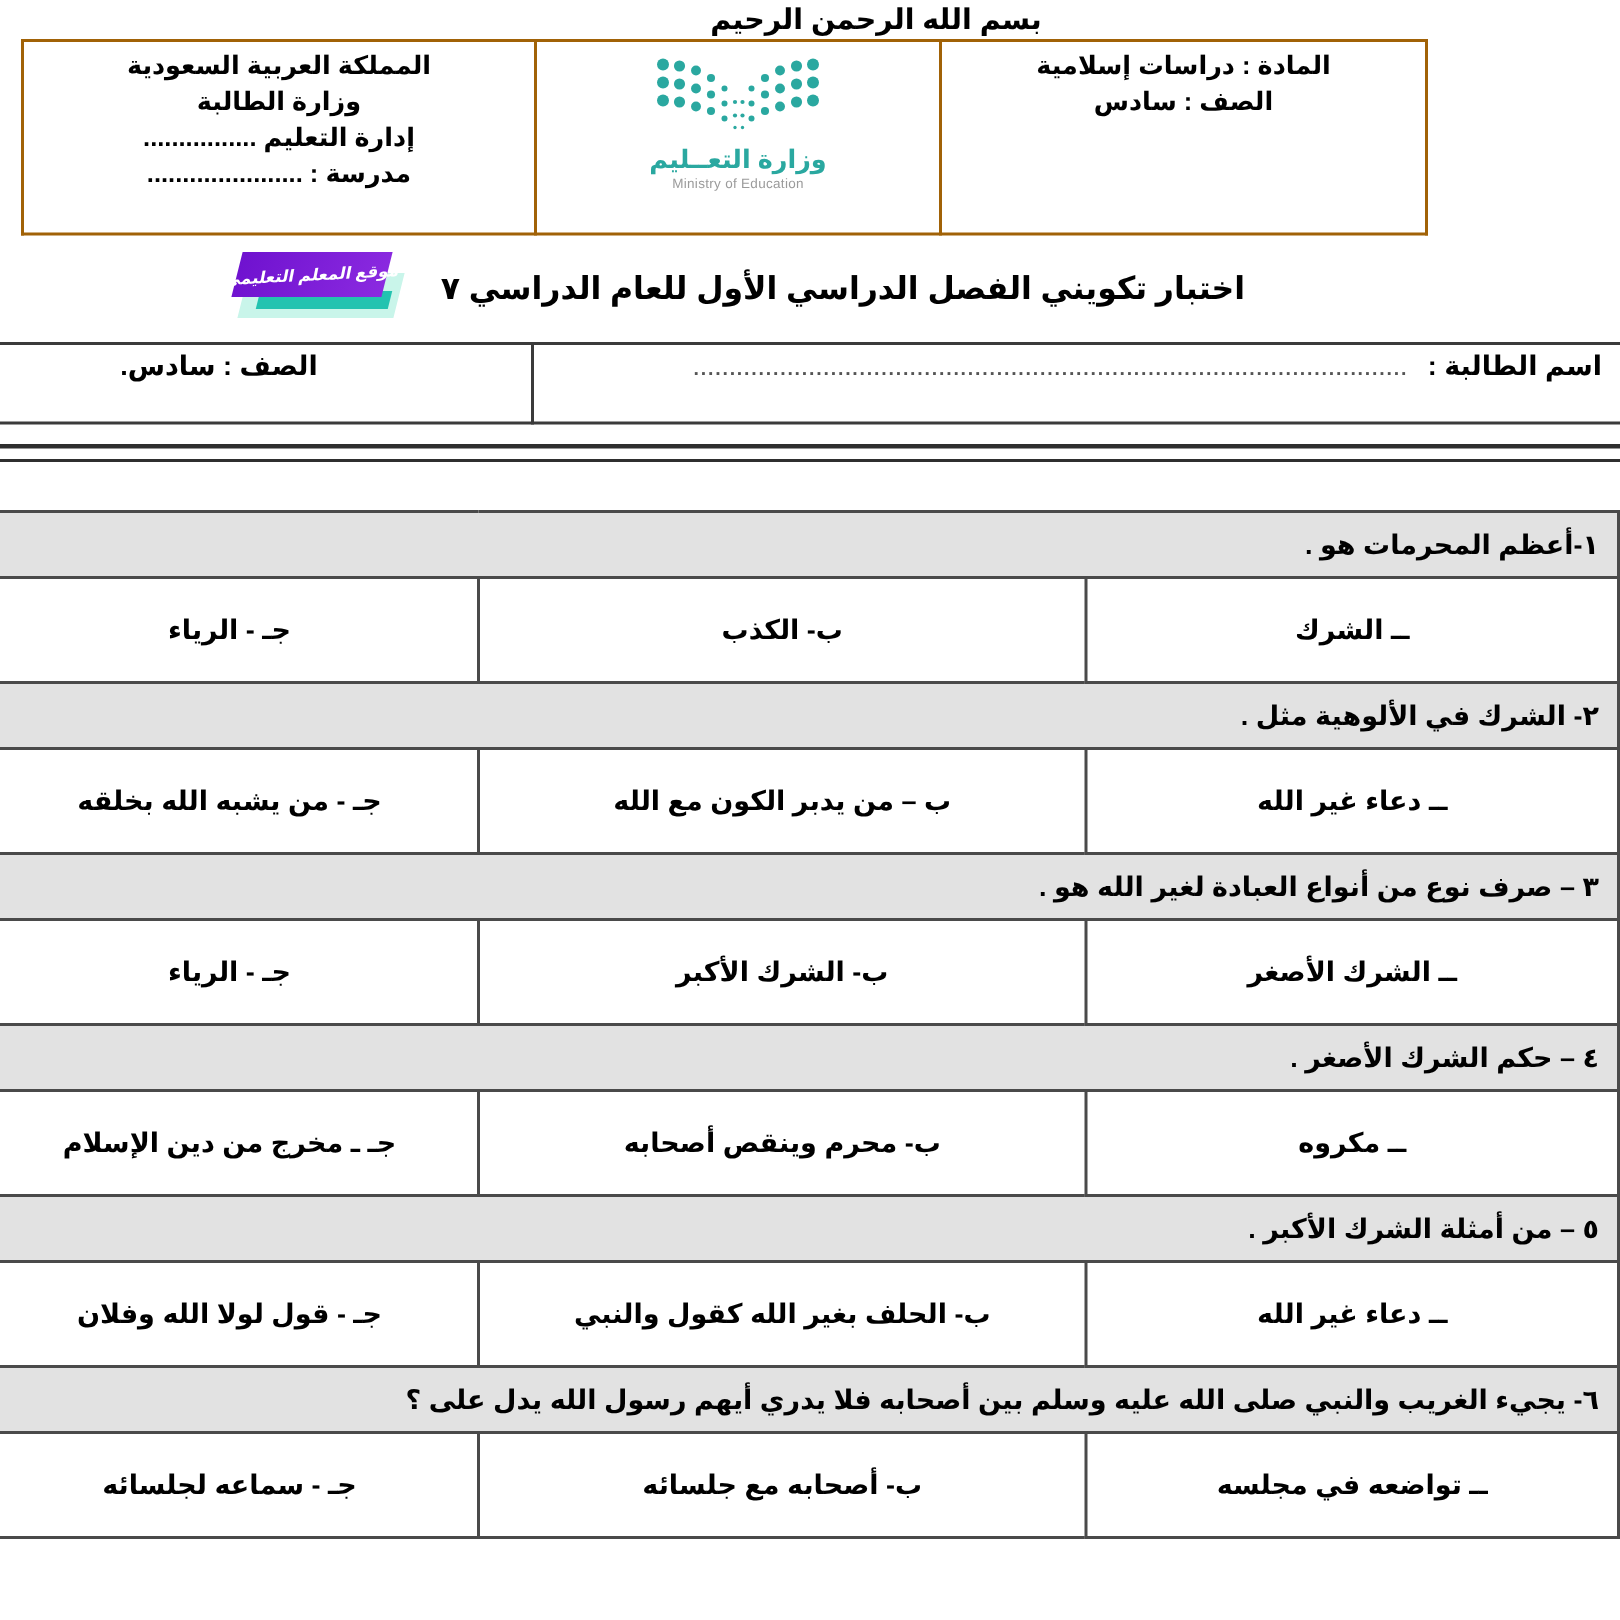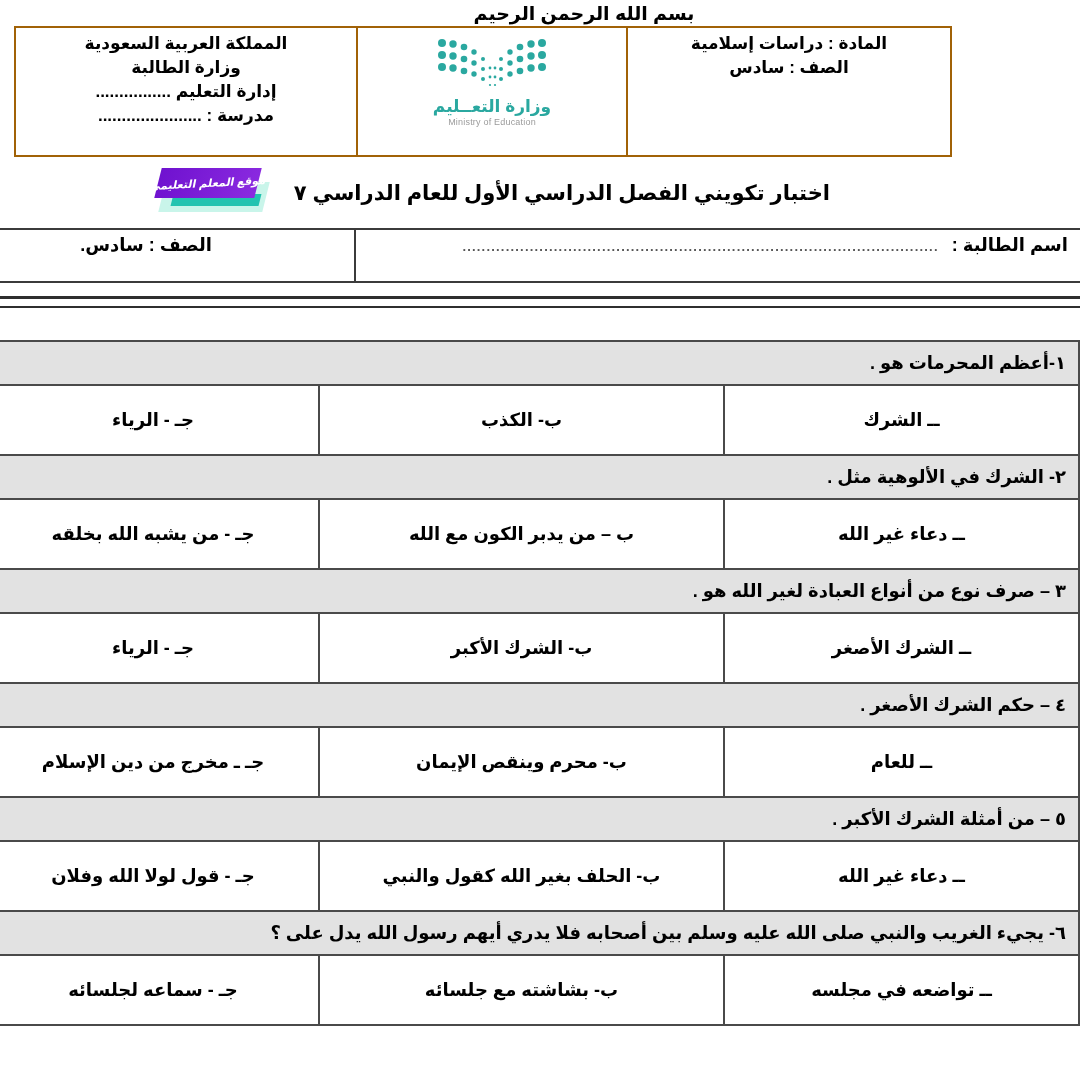--- a/index.html
+++ b/index.html
@@ -370,38 +370,38 @@
     <tr class="a-row">
       <td>ــ الشرك الأصغر</td>
       <td>ب-  الشرك الأكبر</td>
       <td>جـ - الرياء</td>
     </tr>
 
     <tr class="q-row">
       <td colspan="3">٤ – حكم الشرك الأصغر  .</td>
     </tr>
     <tr class="a-row">
-      <td>ــ للعام</td>
-      <td>ب- محرم وينقص الإيمان</td>
+      <td>ــ مكروه</td>
+      <td>ب- محرم وينقص أصحابه</td>
       <td>جـ ـ  مخرج من دين الإسلام</td>
     </tr>
 
     <tr class="q-row">
       <td colspan="3">٥ – من أمثلة الشرك الأكبر   .</td>
     </tr>
     <tr class="a-row">
       <td>ــ دعاء غير الله</td>
       <td>ب- الحلف بغير الله كقول والنبي</td>
       <td>جـ - قول لولا الله وفلان</td>
     </tr>
 
     <tr class="q-row">
       <td colspan="3">٦- يجيء الغريب والنبي صلى الله عليه وسلم بين أصحابه فلا يدري أيهم رسول الله يدل على  ؟</td>
     </tr>
     <tr class="a-row">
       <td>ــ تواضعه في مجلسه</td>
-      <td>ب- بشاشته مع جلسائه</td>
+      <td>ب- أصحابه مع جلسائه</td>
       <td>جـ - سماعه لجلسائه</td>
     </tr>
   </tbody>
     </table>
 
 </div>
 
 </body></html>

